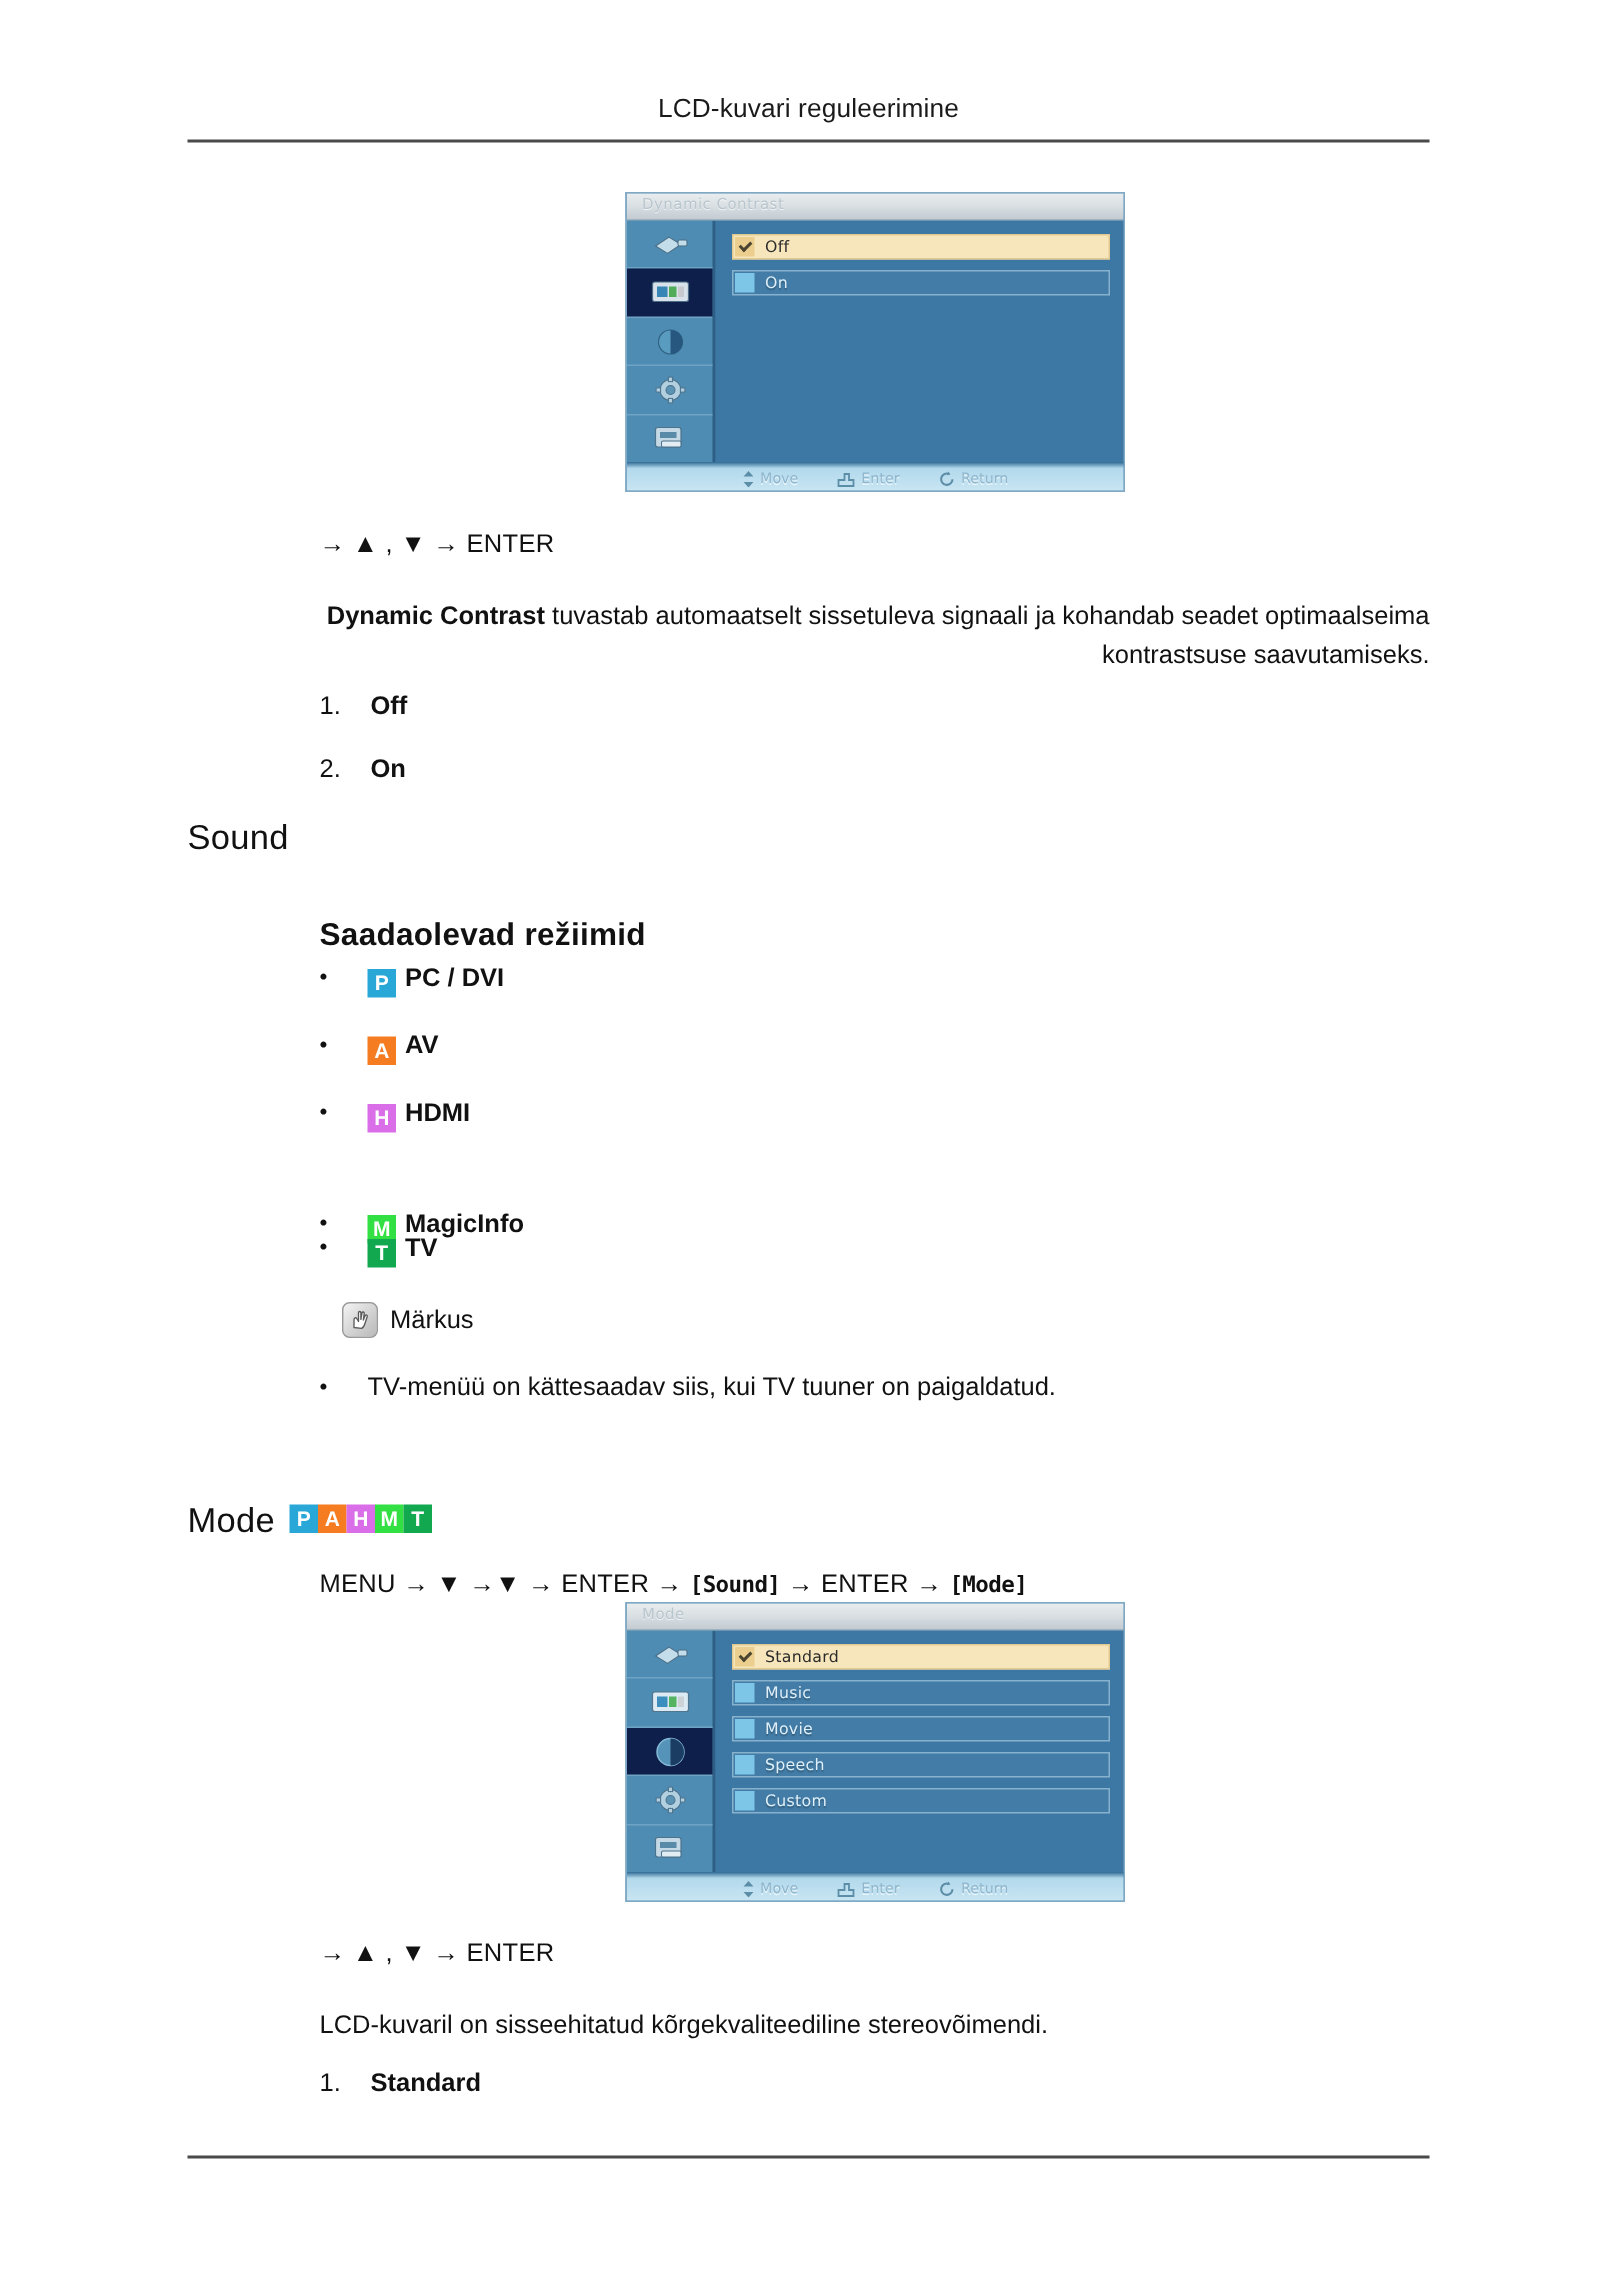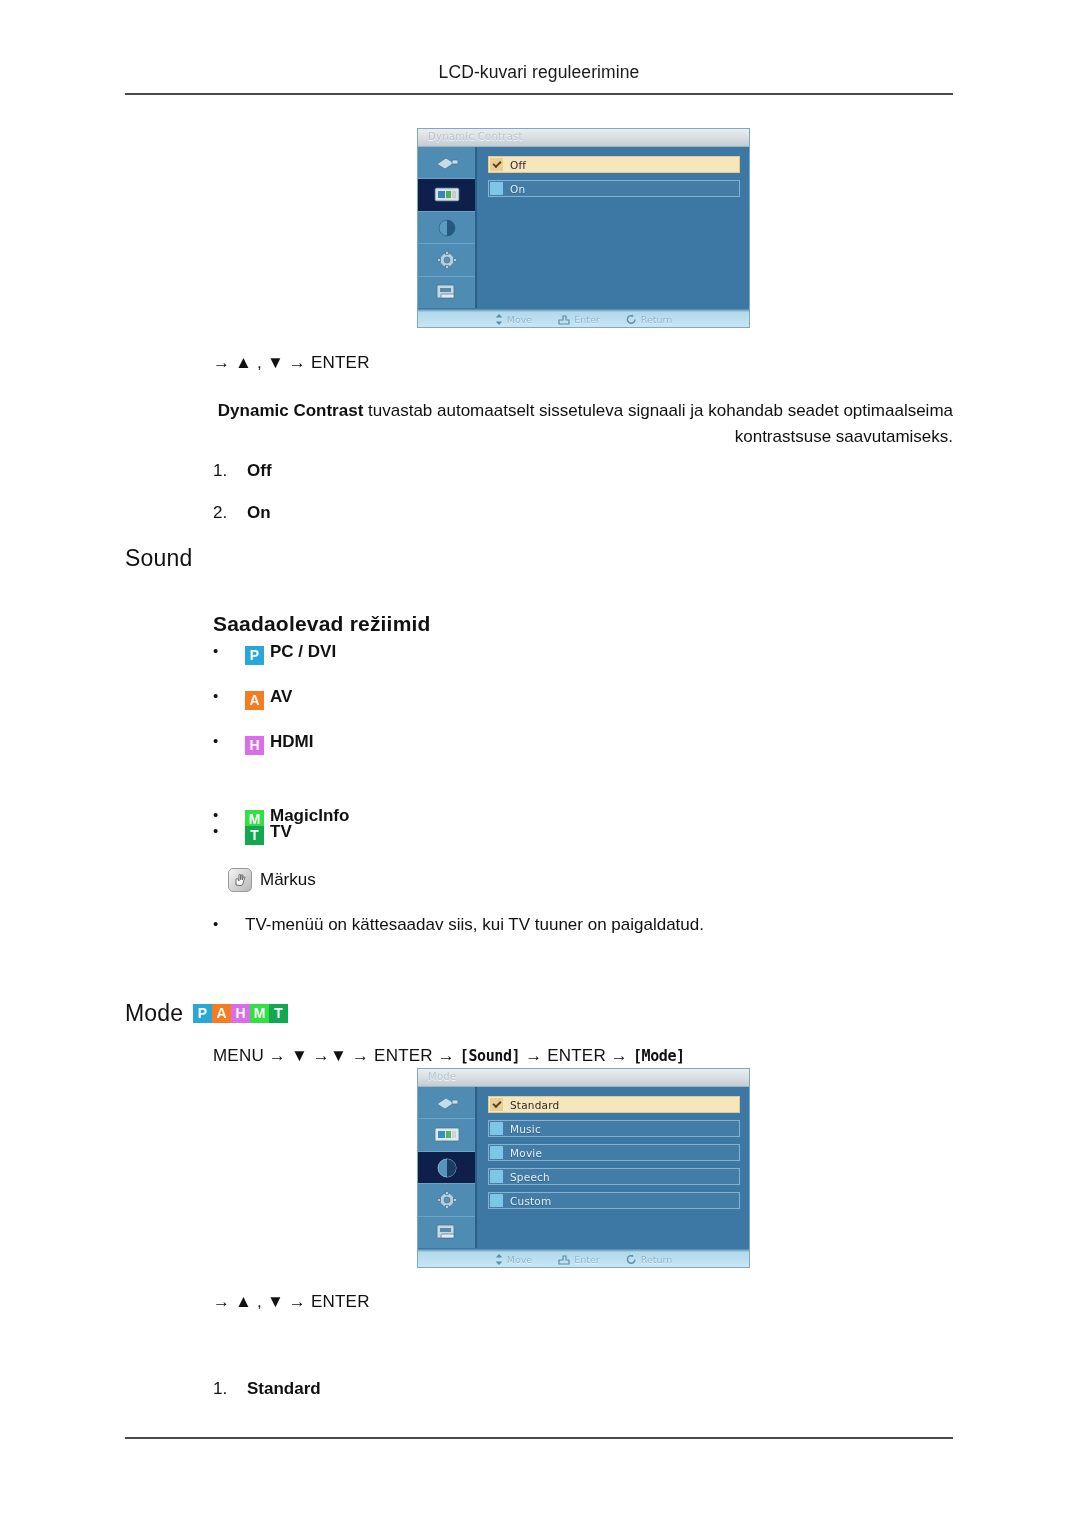--- a/index.html
+++ b/index.html
@@ -496,18 +496,19 @@
             <path d="M9 5.5 a3.8 3.8 0 1 1 -2.2 -3.5" fill="none" stroke="#5d8ea8" stroke-width="1.4"></path>
             <path d="M6.2 0.4 L7.6 2.4 L5.2 2.8 Z" fill="#5d8ea8"></path>
           </svg>
         <span>Return</span>
       </div>
     </div>
   </div>
 
   <div class="nav-line" style="left:213px; top:1292px;">→ ▲ , ▼ → ENTER</div>
 
+  <div class="para" style="left:213px; top:1337px;">LCD-kuvaril on sisseehitatud kõrgekvaliteediline stereovõimendi.</div>
 
   <div class="numitem" style="left:213px; top:1379px;"><span class="n">1.</span><span class="t">Standard</span></div>
 
   <div class="footer-rule"></div>
 
 </div>
 
 </body></html>

